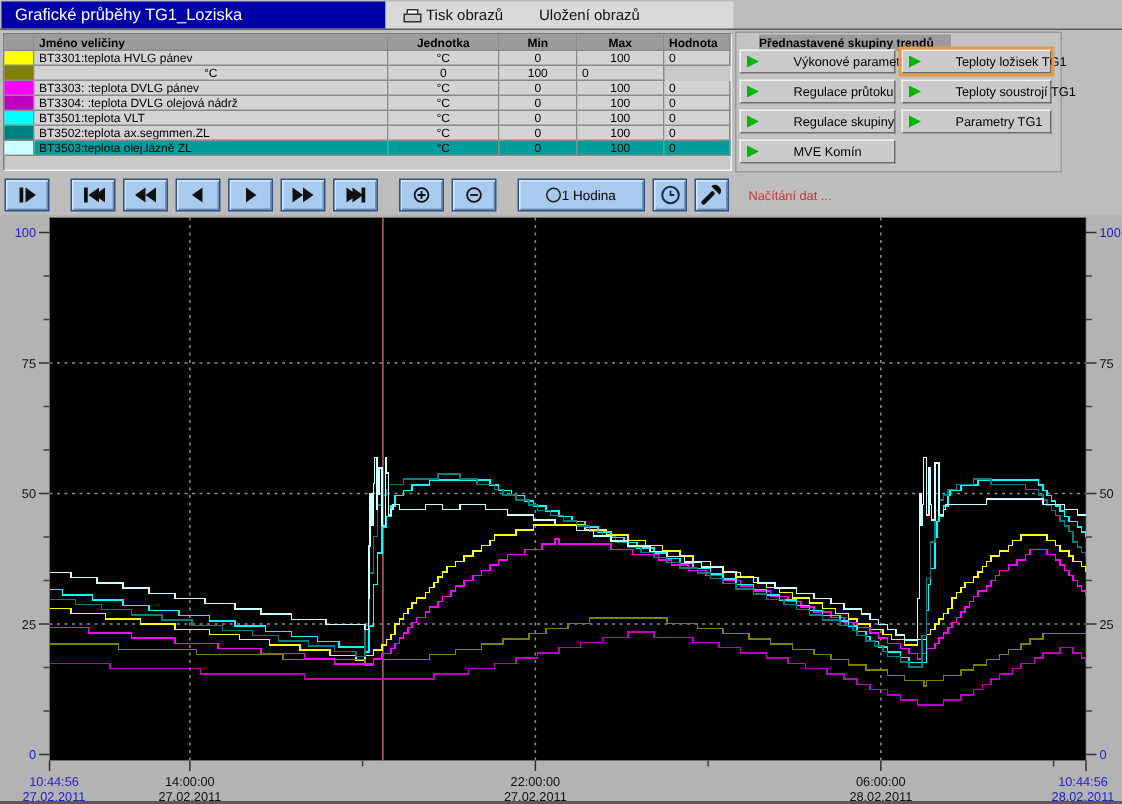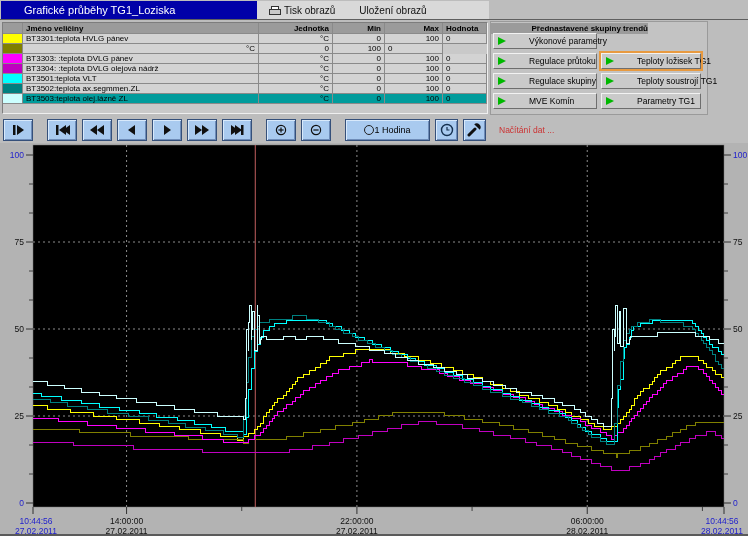--- a/index.html
+++ b/index.html
@@ -1,54 +1,54 @@
 <!DOCTYPE html>
 <html><head>
 <meta charset="utf-8">
 <style>
   html,body{margin:0;padding:0;background:#888;}
   .window{position:relative;width:748px;height:536px;background:#BDBDBD;
     font-family:"Liberation Sans",sans-serif;overflow:hidden;
     border-bottom:2px solid #5a5a5a;box-sizing:border-box;}
   
   .titlebar{position:absolute;left:1px;top:1px;width:256px;height:18px;background:#0000A8;
-    color:#fff;font-size:11px;line-height:18px;padding-left:23px;box-sizing:border-box;white-space:nowrap;}
+    color:#fff;font-size:11px;line-height:18px;padding-left:9px;box-sizing:border-box;white-space:nowrap;}
   .menustrip{position:absolute;left:257px;top:1px;width:232px;height:18px;background:#D9D9D9;
     display:flex;align-items:center;font-size:10px;color:#111;}
   .menu-item{display:flex;align-items:center;gap:4px;padding:13px 12px;height:100%;cursor:default;}
   .header-sep{position:absolute;left:0;top:19px;width:748px;height:1px;background:#5f5f5f;}
   .printer-icon{position:relative;width:11px;height:9px;display:inline-block;}
   .printer-icon .p-top{position:absolute;left:2px;top:0;width:6px;height:3px;background:#fff;border:1px solid #333;}
   .printer-icon .p-body{position:absolute;left:0;top:3px;width:10px;height:4px;background:#c9c9c9;border:1px solid #333;}
   
   .table{position:absolute;left:2px;top:22px;width:486px;height:92px;background:#C9C9C9;
     border:1px solid;border-color:#7d7d7d #efefef #efefef #7d7d7d;box-sizing:border-box;}
   .trow{display:grid;grid-template-columns:20px 236px 74px 52px 58px 1fr;}
   .trow .tc{border-right:1px solid #8a8a8a;border-bottom:1px solid #8a8a8a;
     font-size:8px;line-height:10px;height:10px;overflow:hidden;white-space:nowrap;
     background:#D3D3D3;color:#000;padding:0 3px;box-sizing:border-box;}
   .thead .tc{background:#9B9B9B;font-weight:bold;height:11px;line-height:11px;}
   .name-c{text-align:left;}
-  .unit-c,.min-c,.max-c{text-align:right;}
+  .unit-c,.min-c,.max-c{text-align:center;}
   .val-c{text-align:left;}
   .swatch,.swatch-h{padding:0;}
   .swatch-h{background:#BDBDBD;}
   .trow.selected .tc:not(.swatch){background:#019C9C;}
   
   .trendpanel{position:absolute;left:490px;top:21px;width:218px;height:94px;background:#C3C3C3;
     border:1px solid #9a9a9a;box-sizing:border-box;}
-  .tg-header{position:absolute;left:0;top:1px;width:157px;height:11px;background:#9B9B9B;
-    font-size:8px;font-weight:bold;text-align:right;line-height:11px;color:#000;}
+  .tg-header{position:absolute;left:15px;top:1px;width:128px;height:11px;background:#9B9B9B;
+    font-size:8px;font-weight:bold;text-align:left;line-height:11px;color:#000;}
   .tg-col{position:absolute;top:11px;}
   #tg-col1{left:2px;width:104px;}
   #tg-col2{left:110px;width:100px;}
   .gbtn{height:16px;margin-bottom:4px;background:#CACACA;display:flex;align-items:center;gap:23px;
     padding-left:4px;font-size:8.5px;color:#000;box-sizing:border-box;
     border:1px solid;border-color:#F2F2F2 #6E6E6E #6E6E6E #F2F2F2;cursor:default;white-space:nowrap;}
-  .gbtn.active{outline:2px solid #E89A40;margin-top:20px;}
+  .gbtn.active{outline:2px solid #E89A40;}
   .tri{width:0;height:0;border-left:8px solid #00B800;border-top:4px solid transparent;border-bottom:4px solid transparent;}
   
   .toolbar{position:absolute;left:0;top:116px;width:748px;height:27px;display:flex;align-items:center;padding-left:3px;box-sizing:border-box;}
   #tb-icons{display:flex;align-items:center;}
   .tbtn{height:22px;background:#A9CAEF;border:1px solid #35507A;box-sizing:border-box;
     box-shadow:inset 1px 1px 0 #D8E9FB, inset -1px -1px 0 #6E8CB8;
     display:flex;align-items:center;justify-content:center;margin-right:5px;cursor:default;}
   .tbtn.sq{width:30px;}
   .tbtn.small{width:23px;}
   .tbtn.wide{width:85px;font-size:9px;gap:0;color:#000;}

